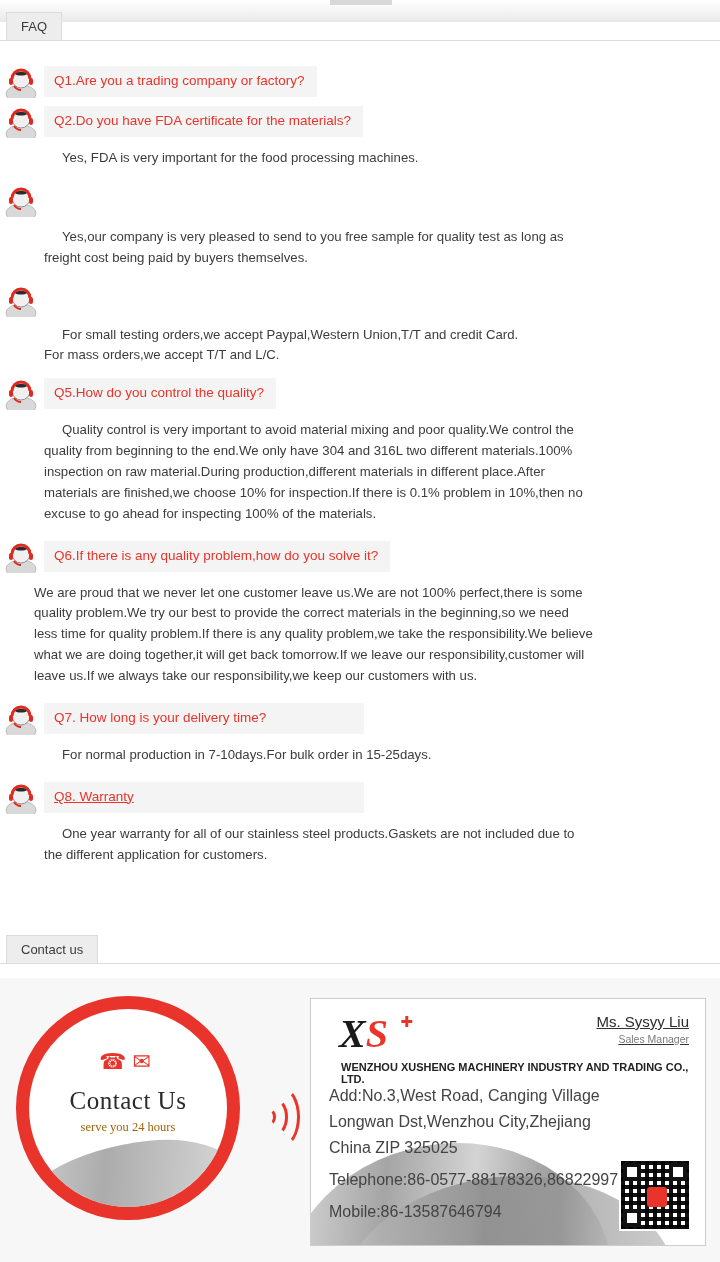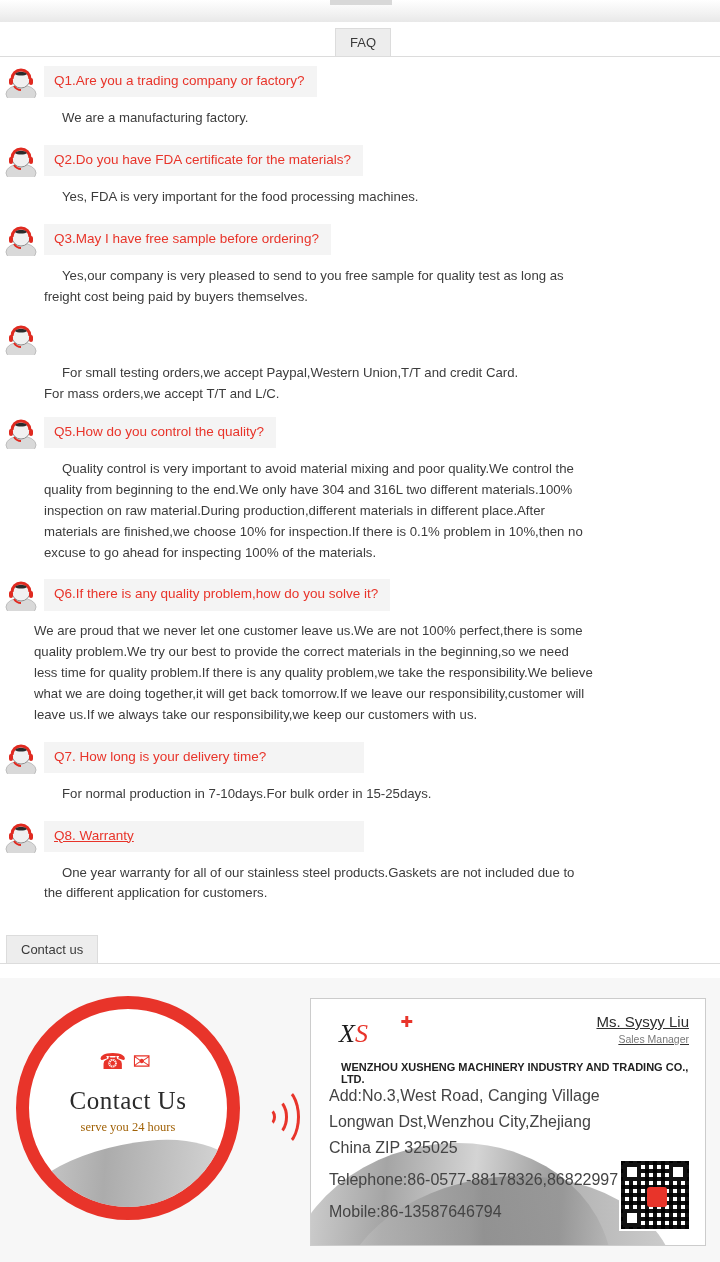--- a/index.html
+++ b/index.html
@@ -41,21 +41,21 @@
     border-bottom: none;
     font-size: 13px;
     color: #3a3a3a;
     line-height: 1;
   }
   .tab-wrap {
     position: absolute;
     left: 0;
     width: 720px;
   }
-  #faq-tab-wrap { top: 28px; text-align: center; }
+  #faq-tab-wrap { top: 12px; }
   #contact-tab-wrap { top: 935px; }
 
   .tab-rule {
     position: absolute;
     left: 0;
     width: 720px;
     height: 1px;
     background: #dcdcdc;
   }
 
@@ -230,22 +230,22 @@
   }
   .logo {
     position: absolute;
     left: 28px;
     top: 12px;
     width: 76px;
     height: 50px;
   }
   .logo-x {
     font-family: "Liberation Serif", serif;
-    font-size: 26px;
-    font-weight: normal;
+    font-size: 40px;
+    font-weight: bold;
     font-style: italic;
     color: #1a1a1a;
     line-height: 46px;
   }
   .logo-s {
     color: #e8342a;
   }
   .logo-plus {
     position: absolute;
     right: 2px;
@@ -343,21 +343,20 @@
           <circle cx="17" cy="15" r="9" fill="#f0f0f0" stroke="#8f8f8f" stroke-width="1"></circle>
           <path d="M8 15a9 9 0 0 1 18 0" fill="none" stroke="#e02a20" stroke-width="3"></path>
           <rect x="5" y="14" width="4" height="7" rx="2" fill="#e02a20"></rect>
           <rect x="25" y="14" width="4" height="7" rx="2" fill="#e02a20"></rect>
           <path d="M10 22c2 3 5 4 7 4" fill="none" stroke="#e02a20" stroke-width="2"></path>
           <path d="M11 10c3-3 9-3 12 0-2 2-10 2-12 0z" fill="#2b2b2b"></path>
         </svg>
       </span>
       <span class="q-label">Q1.Are you a trading company or factory?</span>
     </div>
-    <div class="a-text indent">We are a manufacturing factory.</div>
   </div>
 
   <div class="qa-block">
     <div class="q-row">
       <span class="op-icon">
         <svg viewBox="0 0 36 34" width="36" height="34" aria-hidden="true">
           <ellipse cx="17" cy="30" rx="15" ry="9" fill="#d9d9d9"></ellipse>
           <ellipse cx="17" cy="30" rx="15" ry="9" fill="none" stroke="#bdbdbd" stroke-width="1"></ellipse>
           <circle cx="17" cy="15" r="9" fill="#f0f0f0" stroke="#8f8f8f" stroke-width="1"></circle>
           <path d="M8 15a9 9 0 0 1 18 0" fill="none" stroke="#e02a20" stroke-width="3"></path>
@@ -379,21 +378,20 @@
           <ellipse cx="17" cy="30" rx="15" ry="9" fill="#d9d9d9"></ellipse>
           <ellipse cx="17" cy="30" rx="15" ry="9" fill="none" stroke="#bdbdbd" stroke-width="1"></ellipse>
           <circle cx="17" cy="15" r="9" fill="#f0f0f0" stroke="#8f8f8f" stroke-width="1"></circle>
           <path d="M8 15a9 9 0 0 1 18 0" fill="none" stroke="#e02a20" stroke-width="3"></path>
           <rect x="5" y="14" width="4" height="7" rx="2" fill="#e02a20"></rect>
           <rect x="25" y="14" width="4" height="7" rx="2" fill="#e02a20"></rect>
           <path d="M10 22c2 3 5 4 7 4" fill="none" stroke="#e02a20" stroke-width="2"></path>
           <path d="M11 10c3-3 9-3 12 0-2 2-10 2-12 0z" fill="#2b2b2b"></path>
         </svg>
       </span>
-      <span class="q-label">Q3.May I have free sample before ordering?</span>
     </div>
     <div class="a-text indent">Yes,our company is very pleased to send to you free sample for quality test as long as freight cost being paid by buyers themselves.</div>
   </div>
 
   <div class="qa-block">
     <div class="q-row">
       <span class="op-icon">
         <svg viewBox="0 0 36 34" width="36" height="34" aria-hidden="true">
           <ellipse cx="17" cy="30" rx="15" ry="9" fill="#d9d9d9"></ellipse>
           <ellipse cx="17" cy="30" rx="15" ry="9" fill="none" stroke="#bdbdbd" stroke-width="1"></ellipse>

